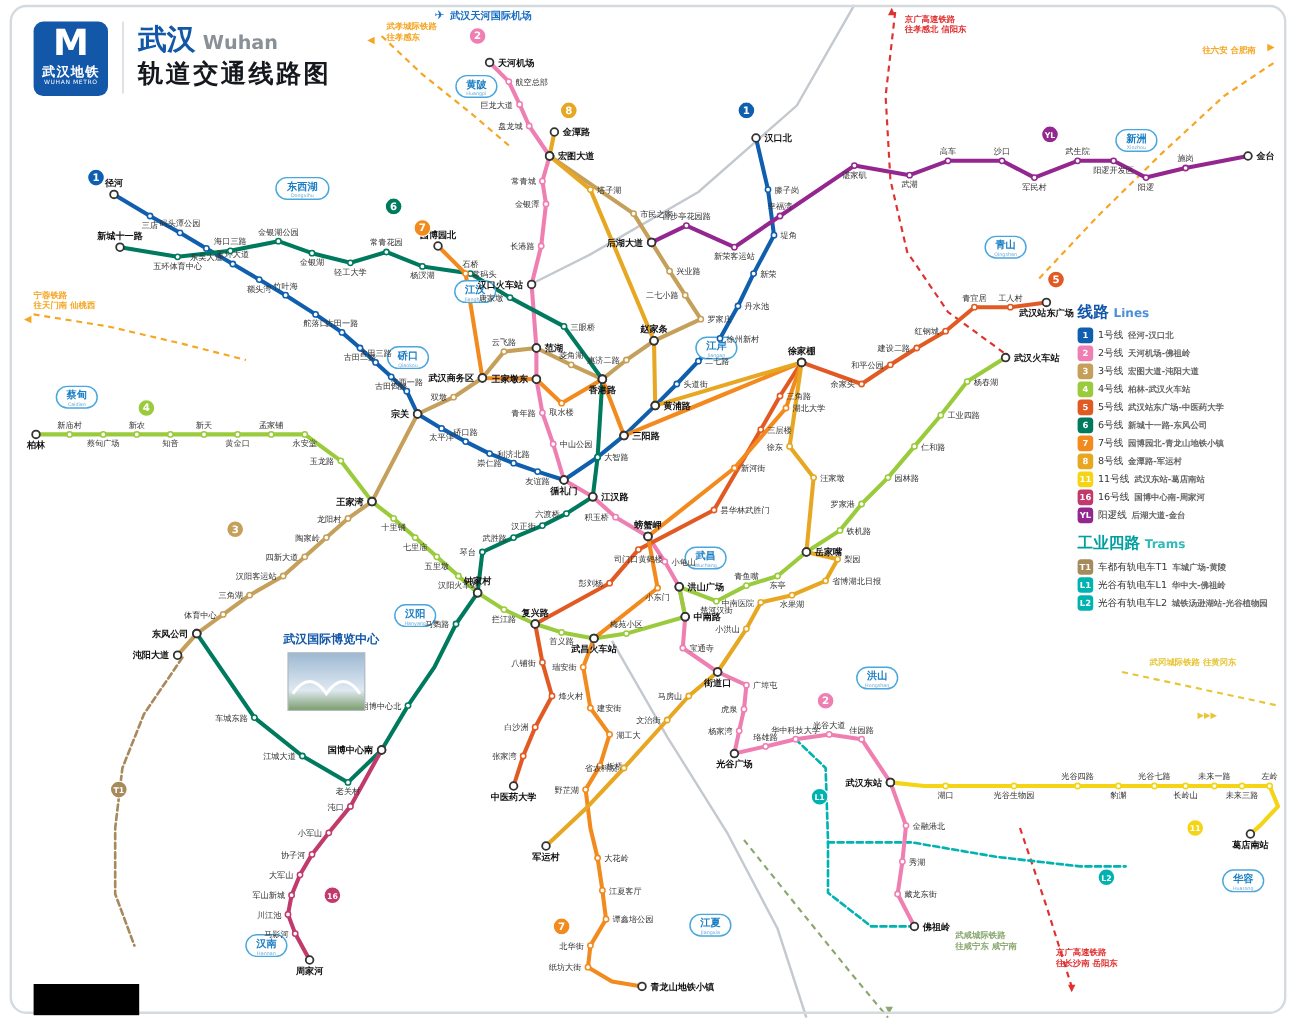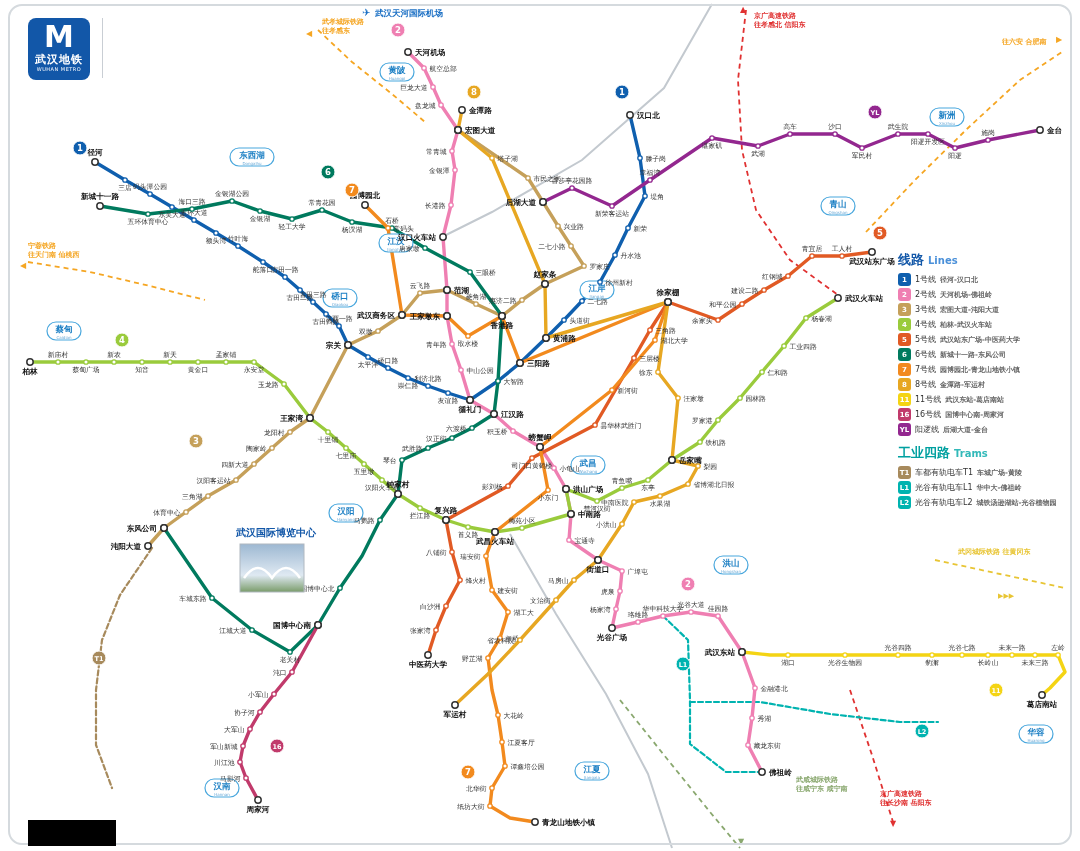--- a/index.html
+++ b/index.html
@@ -633,20 +633,24 @@
 <div class="frame"></div>
 
 <div class="hdr">
   <div class="logo">
     <span class="m">M</span>
     <span class="cn">武汉地铁</span>
     <span class="en">WUHAN METRO</span>
   </div>
   <div class="div"></div>
   <div class="titles">
+    <div class="t1">
+      <span class="cn">武汉</span><span class="en">Wuhan</span>
+    </div>
+    <div class="t2">轨道交通线路图</div>
   </div>
 </div>
 
 <div class="legend">
   <div class="lg-title">
     <span>线路</span><span class="en">Lines</span>
   </div>
   <div id="legend-rows">
       <div class="lgrow">
         <span class="lgbox" style="background: rgb(15, 95, 174);">1</span>

